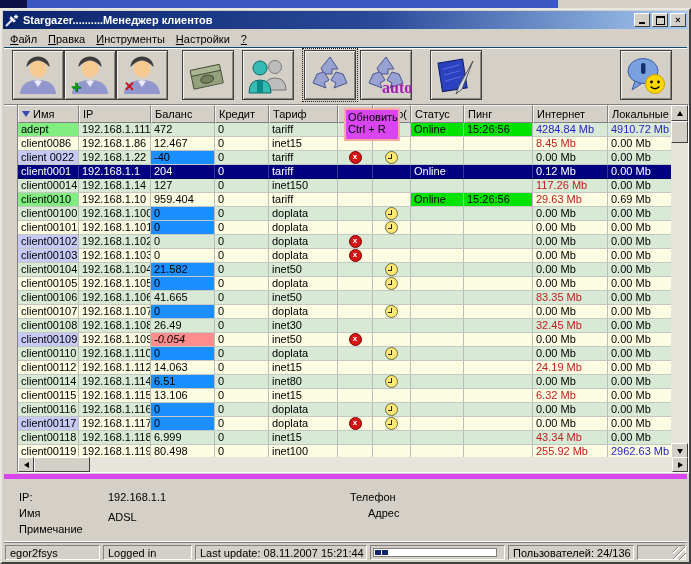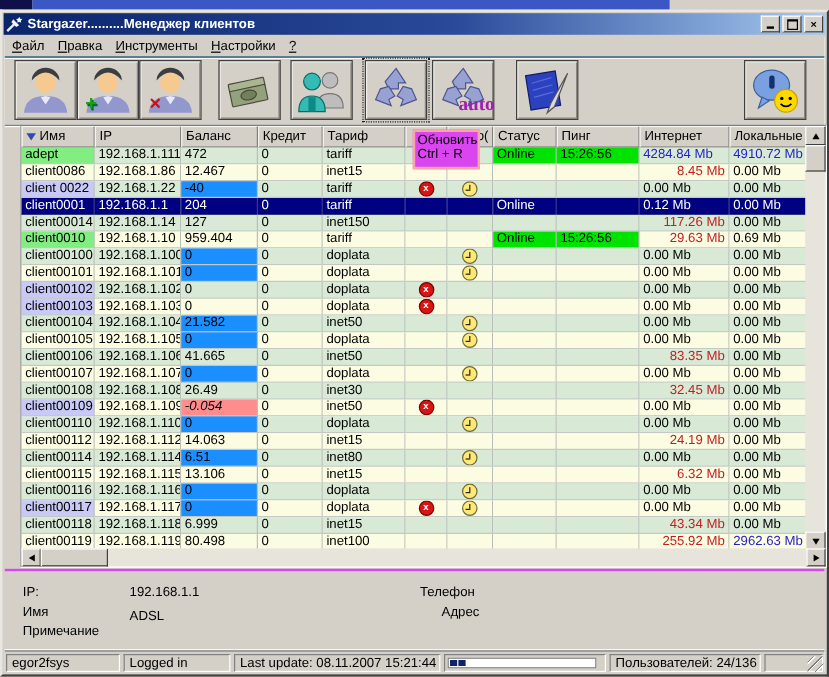--- a/index.html
+++ b/index.html
@@ -50,21 +50,21 @@
   .trow{height:14px;}
   .trow:nth-child(odd) .cell{background:var(--row_green);}
   .trow:nth-child(even) .cell{background:var(--row_cream);}
   .cell{box-sizing:border-box;height:14px;line-height:13px;padding:0 3px;white-space:nowrap;overflow:hidden;
         border-right:1px solid #b9beb9;border-bottom:1px solid #c3c8c3;}
   .trow .nb-green{background:var(--name_green) !important;}
   .trow .nb-lavender{background:var(--name_lavender) !important;}
   .trow .bb-blue{background:var(--balance_blue) !important;}
   .trow .bb-red{background:var(--balance_red) !important;font-style:italic;}
   .trow .on{background:var(--online_green) !important;}
-  .trow .v-red{color:var(--value_red);text-align:right;}
+  .trow .v-red{color:var(--value_red);}
   .trow .v-blue{color:var(--value_blue);}
   .trow.sel .cell{background:var(--selection) !important;color:#fff;border-right-color:#3a3a8a;border-bottom-color:#000060;}
   .c-icon{display:flex;align-items:center;justify-content:center;padding:0;}
   .ic-x{width:11px;height:11px;border-radius:50%;background:#d81414;border:1px solid #7a0000;color:#fff;
         font-size:8px;line-height:10px;font-weight:bold;text-align:center;display:block;}
   .ic-clock{width:11px;height:11px;border-radius:50%;background:#ffe873;border:1px solid #6a6a3a;position:relative;display:block;}
   .ic-clock::before{content:"";position:absolute;left:5px;top:2px;width:1px;height:4px;background:#222;}
   .ic-clock::after{content:"";position:absolute;left:2px;top:6px;width:4px;height:1px;background:#222;}
   
   .vscroll{position:absolute;right:0;top:0;width:17px;height:354px;background:#e7e4db;}
@@ -74,21 +74,21 @@
   .thumb{position:absolute;background:#d4d0c8;border:1px solid;border-color:#fff #404040 #404040 #fff;box-sizing:border-box;}
   .tri{width:0;height:0;display:block;}
   .tri.up{border-left:3px solid transparent;border-right:3px solid transparent;border-bottom:5px solid #000;}
   .tri.down{border-left:3px solid transparent;border-right:3px solid transparent;border-top:5px solid #000;}
   .tri.left{border-top:3px solid transparent;border-bottom:3px solid transparent;border-right:5px solid #000;}
   .tri.right{border-top:3px solid transparent;border-bottom:3px solid transparent;border-left:5px solid #000;}
   
   .tooltip{position:absolute;left:326px;top:3px;width:48px;min-height:27px;background:#d946ef;border:2px solid #fca5a5;
            z-index:30;padding:1px 2px;line-height:12px;}
   
-  .info{position:absolute;left:2px;top:464px;right:2px;height:67px;border-top:2px solid #d946ef;}
+  .info{position:absolute;left:2px;top:464px;right:2px;height:67px;border-top:5px solid #d946ef;}
   .info .lbl,.info .val{position:absolute;white-space:nowrap;}
   
   .statusbar{position:absolute;left:2px;right:2px;bottom:1px;height:19px;display:flex;align-items:center;
              border-top:1px solid #808080;box-shadow:0 -1px 0 #fff;padding:1px 1px 0 1px;box-sizing:border-box;}
   .sb-sec{height:15px;line-height:14px;padding:0 4px;margin-right:3px;box-sizing:border-box;
           border:1px solid;border-color:#808080 #fff #fff #808080;overflow:hidden;white-space:nowrap;}
   .sb-progress{display:flex;align-items:center;padding:1px 2px;}
   .pg-track{width:124px;height:9px;background:#fff;border:1px solid #808080;display:flex;gap:1px;padding:1px;box-sizing:border-box;}
   .pg-seg{width:6px;height:5px;background:#10246a;}
   .grip{position:absolute;right:1px;bottom:1px;width:13px;height:13px;

